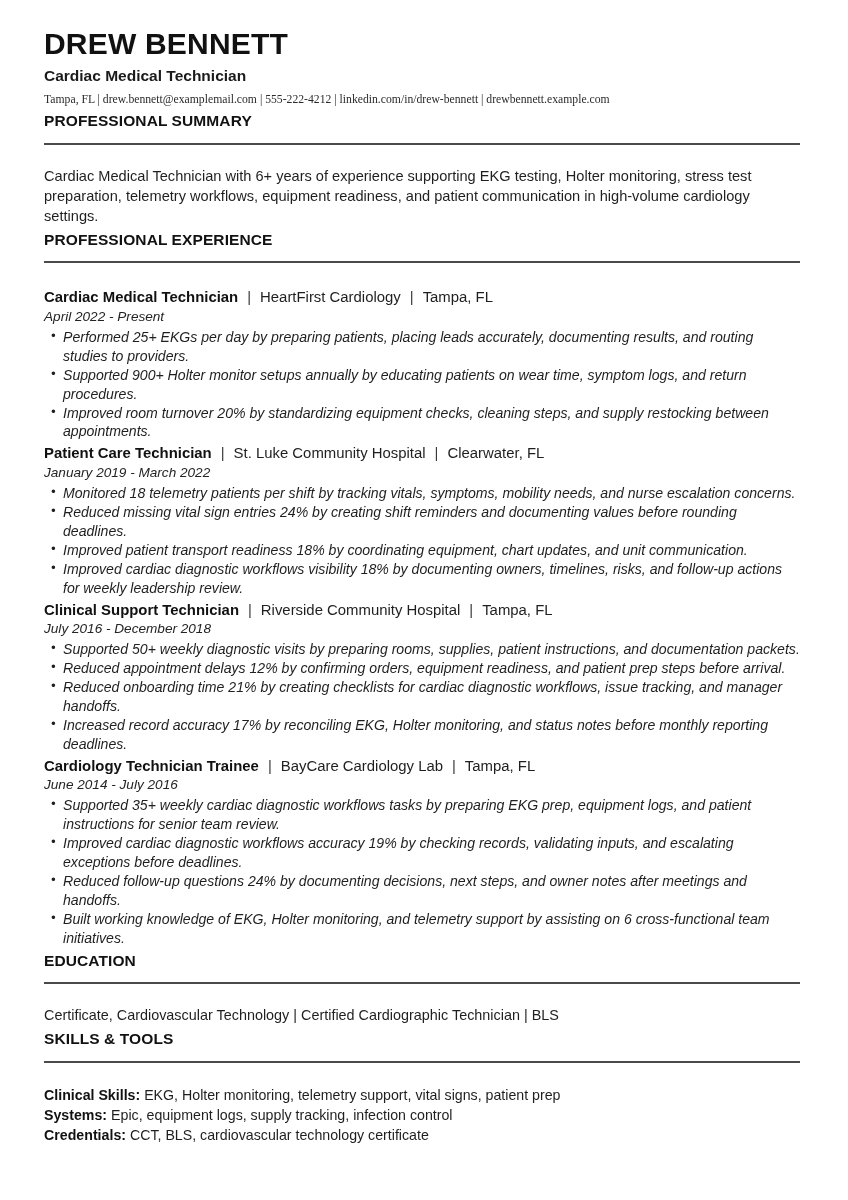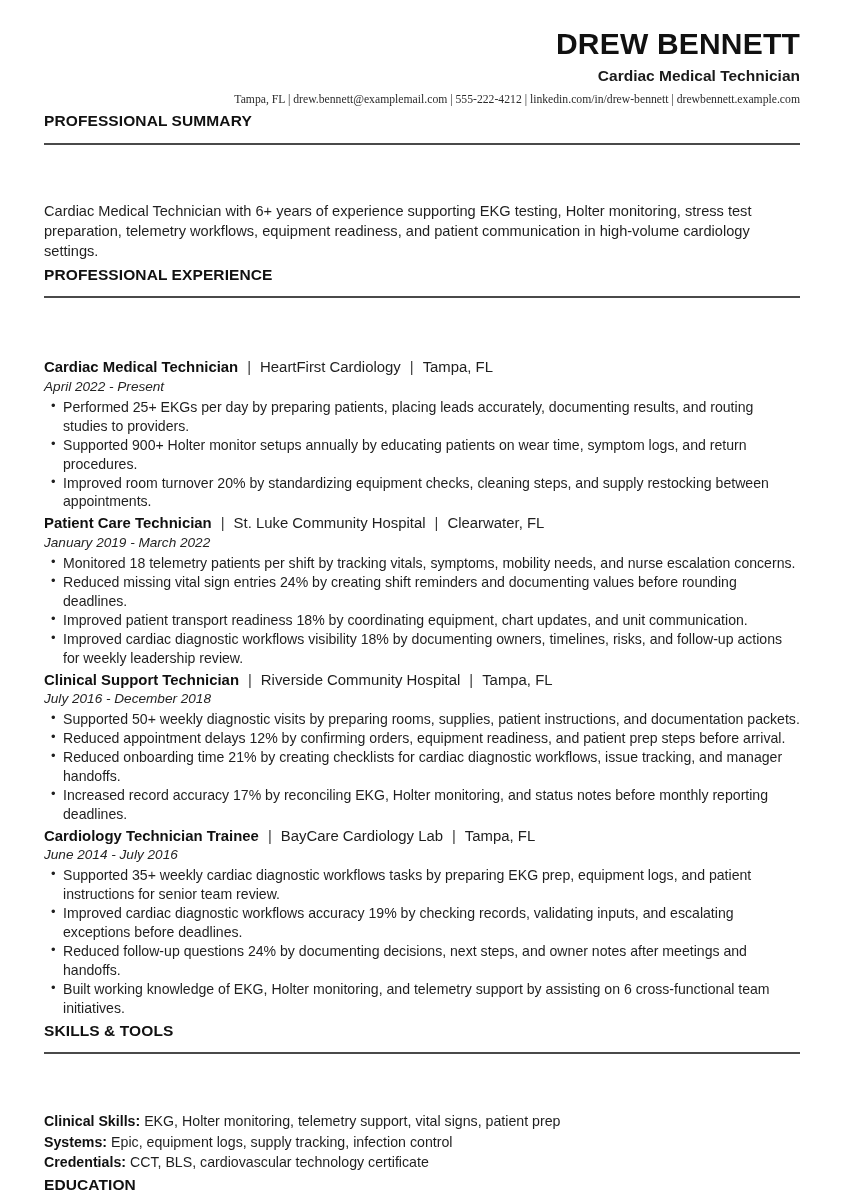--- a/index.html
+++ b/index.html
@@ -17,21 +17,21 @@
   .page {
     width: 848px;
     height: 1200px;
     box-sizing: border-box;
     padding: 26px 48px 0 44px;
     background: #ffffff;
     position: relative;
   }
 
   
-  .resume-header { text-align: right; }
+  .resume-header { text-align: left; }
   .full-name {
     font-size: 30px;
     font-weight: bold;
     letter-spacing: 0.2px;
     line-height: 1.18;
     margin: 0 0 6px 0;
     color: #111111;
   }
   .headline {
     font-size: 15.5px;
@@ -54,21 +54,21 @@
   .section-title {
     font-size: 15.5px;
     font-weight: bold;
     letter-spacing: 0.1px;
     color: #111111;
     line-height: 1.28;
     margin: 3px 0 0 0;
     padding: 0 0 12px 0;
     border-bottom: 2.5px solid #4a4a4a;
   }
-  .section-body { padding-top: 22px; margin-top: 35px; }
+  .section-body { padding-top: 22px; }
 
   
   .summary-text {
     font-size: 14.6px;
     line-height: 1.36;
     color: #1f1f1f;
     margin: 0 0 2px 0;
   }
 
   
@@ -92,20 +92,21 @@
     font-size: 13.6px;
     font-style: italic;
     color: #242424;
     line-height: 1.36;
     margin: 0 0 1px 0;
   }
   ul.bullets {
     list-style: none;
     margin: 0;
     padding: 0;
+    font-style: italic;
   }
   ul.bullets li {
     position: relative;
     font-size: 14.1px;
     line-height: 1.345;
     color: #1f1f1f;
     padding: 0 0 0 19px;
     margin: 0 0 0 0;
   }
   ul.bullets li::before {
@@ -200,38 +201,38 @@
         </div>
         <div class="job-dates">June 2014 - July 2016</div>
         <ul class="bullets">
           <li>Supported 35+ weekly cardiac diagnostic workflows tasks by preparing EKG prep, equipment logs, and patient instructions for senior team review.</li>
           <li>Improved cardiac diagnostic workflows accuracy 19% by checking records, validating inputs, and escalating exceptions before deadlines.</li>
           <li>Reduced follow-up questions 24% by documenting decisions, next steps, and owner notes after meetings and handoffs.</li>
           <li>Built working knowledge of EKG, Holter monitoring, and telemetry support by assisting on 6 cross-functional team initiatives.</li>
         </ul>
       </div>
 
+    </div>
+  </div>
+
+  <div class="section">
+    <div class="section-title">EDUCATION</div>
+    <div class="section-body">
+      <p class="edu-line">Certificate, Cardiovascular Technology | Certified Cardiographic Technician | BLS</p>
     </div>
   </div>
 
   <div class="section">
     <div class="section-title">SKILLS &amp; TOOLS</div>
     <div class="section-body">
       <p class="skill-line">
         <span class="skill-label">Clinical Skills:</span><span> EKG, Holter monitoring, telemetry support, vital signs, patient prep</span>
       </p>
       <p class="skill-line">
         <span class="skill-label">Systems:</span><span> Epic, equipment logs, supply tracking, infection control</span>
       </p>
       <p class="skill-line">
         <span class="skill-label">Credentials:</span><span> CCT, BLS, cardiovascular technology certificate</span>
       </p>
     </div>
   </div>
 
-  <div class="section">
-    <div class="section-title">EDUCATION</div>
-    <div class="section-body">
-      <p class="edu-line">Certificate, Cardiovascular Technology | Certified Cardiographic Technician | BLS</p>
-    </div>
-  </div>
-
 </div>
 
 </body></html>

